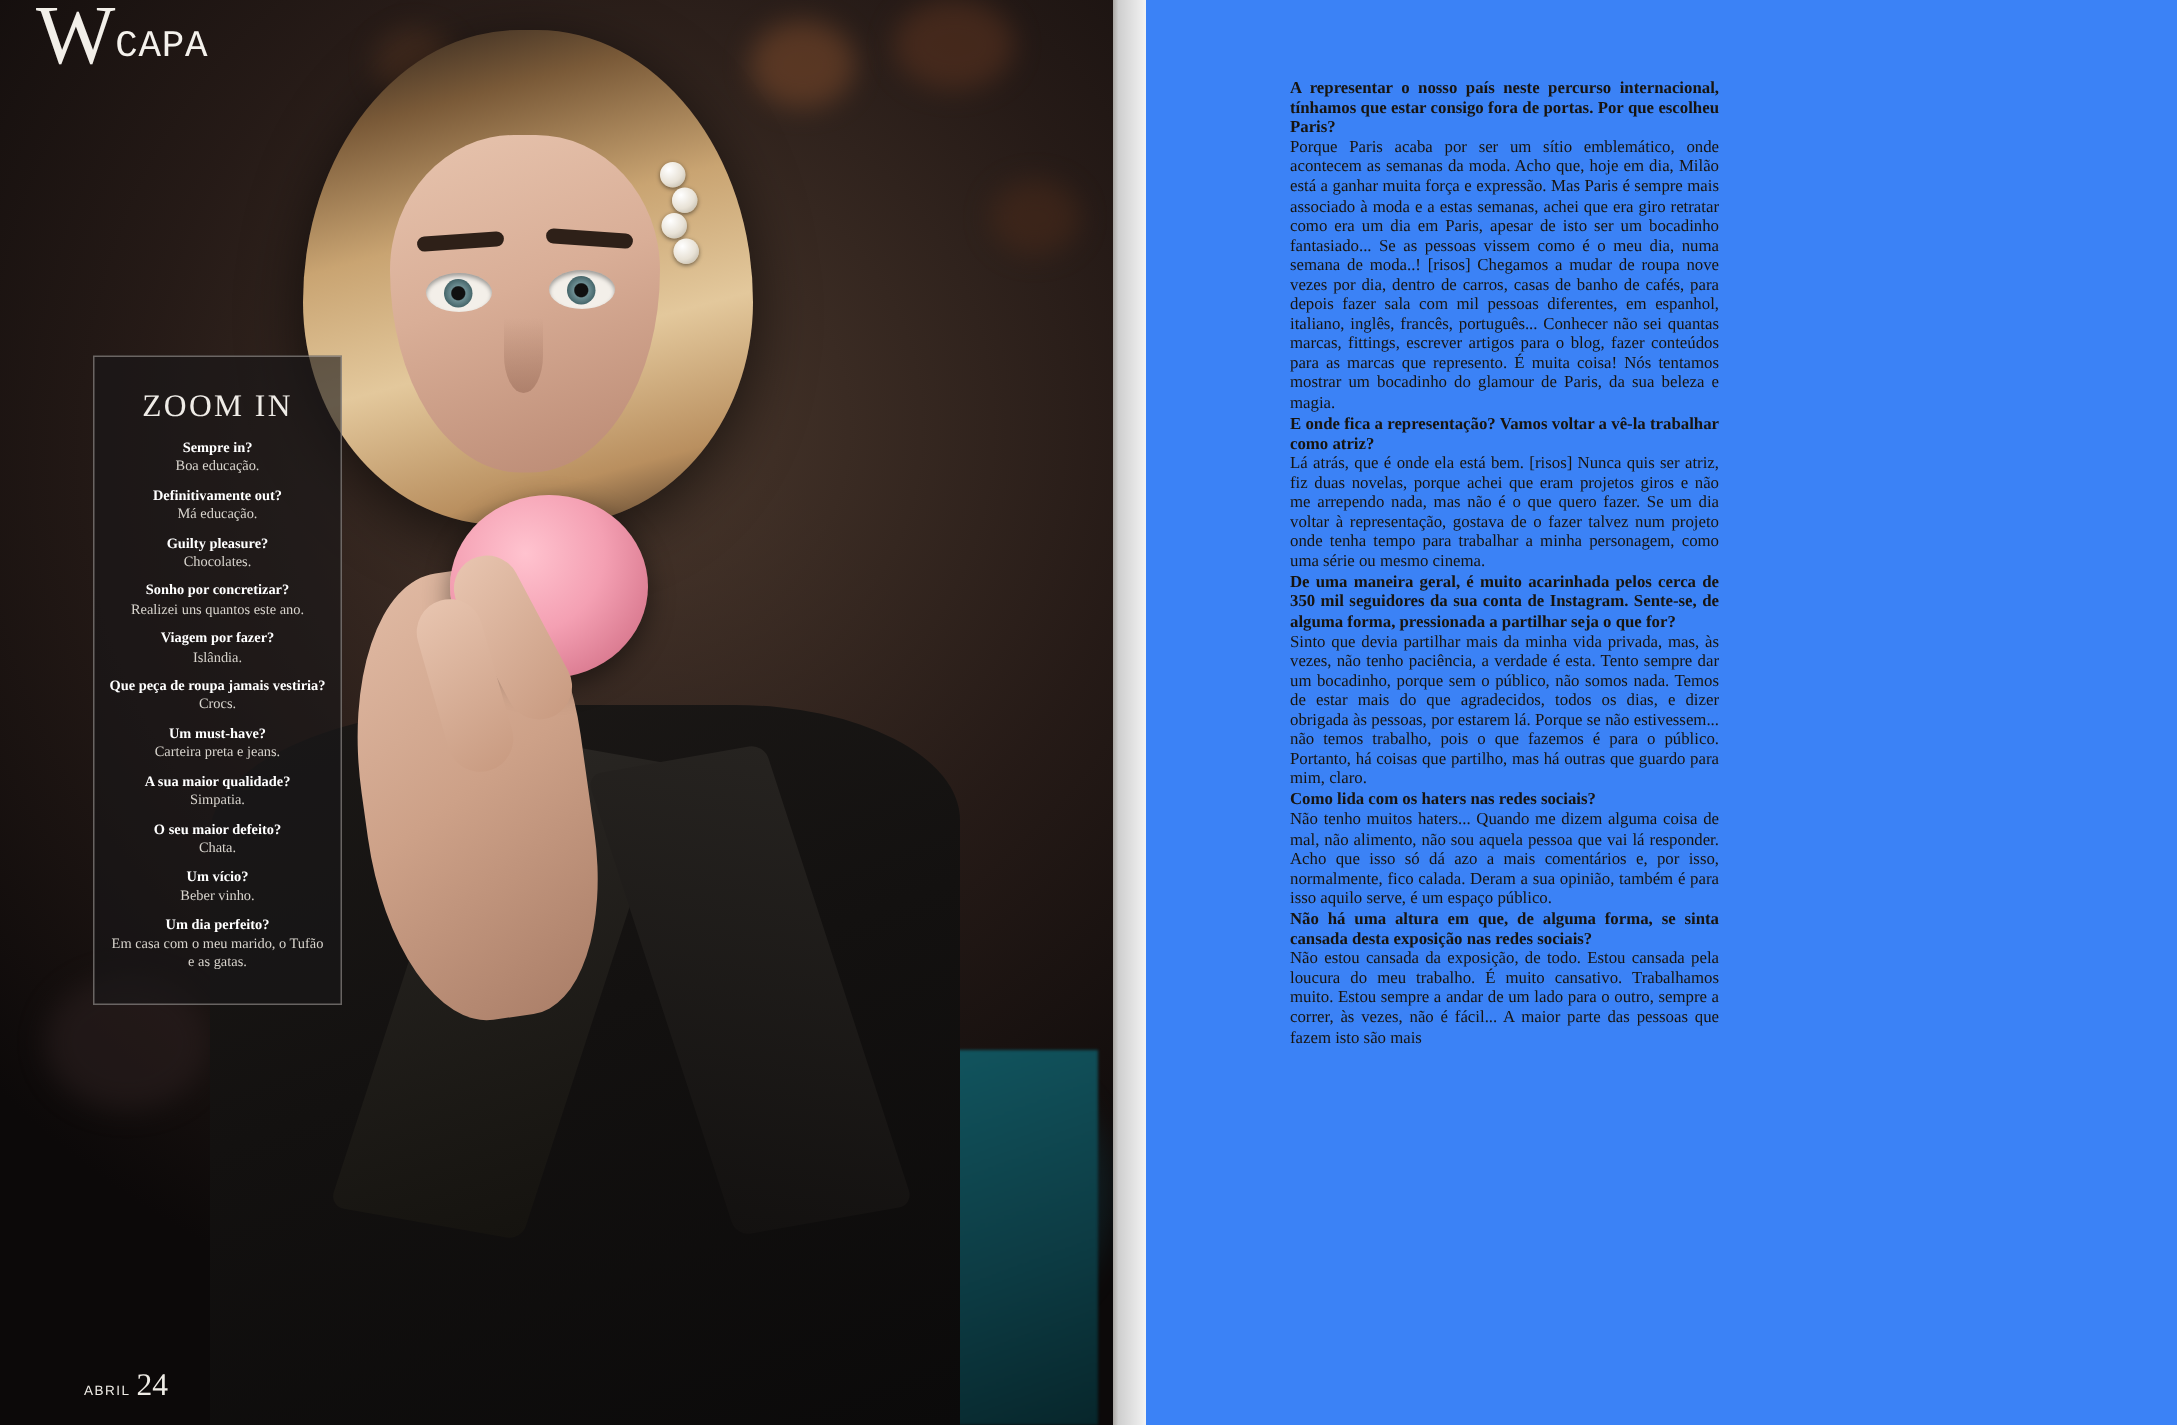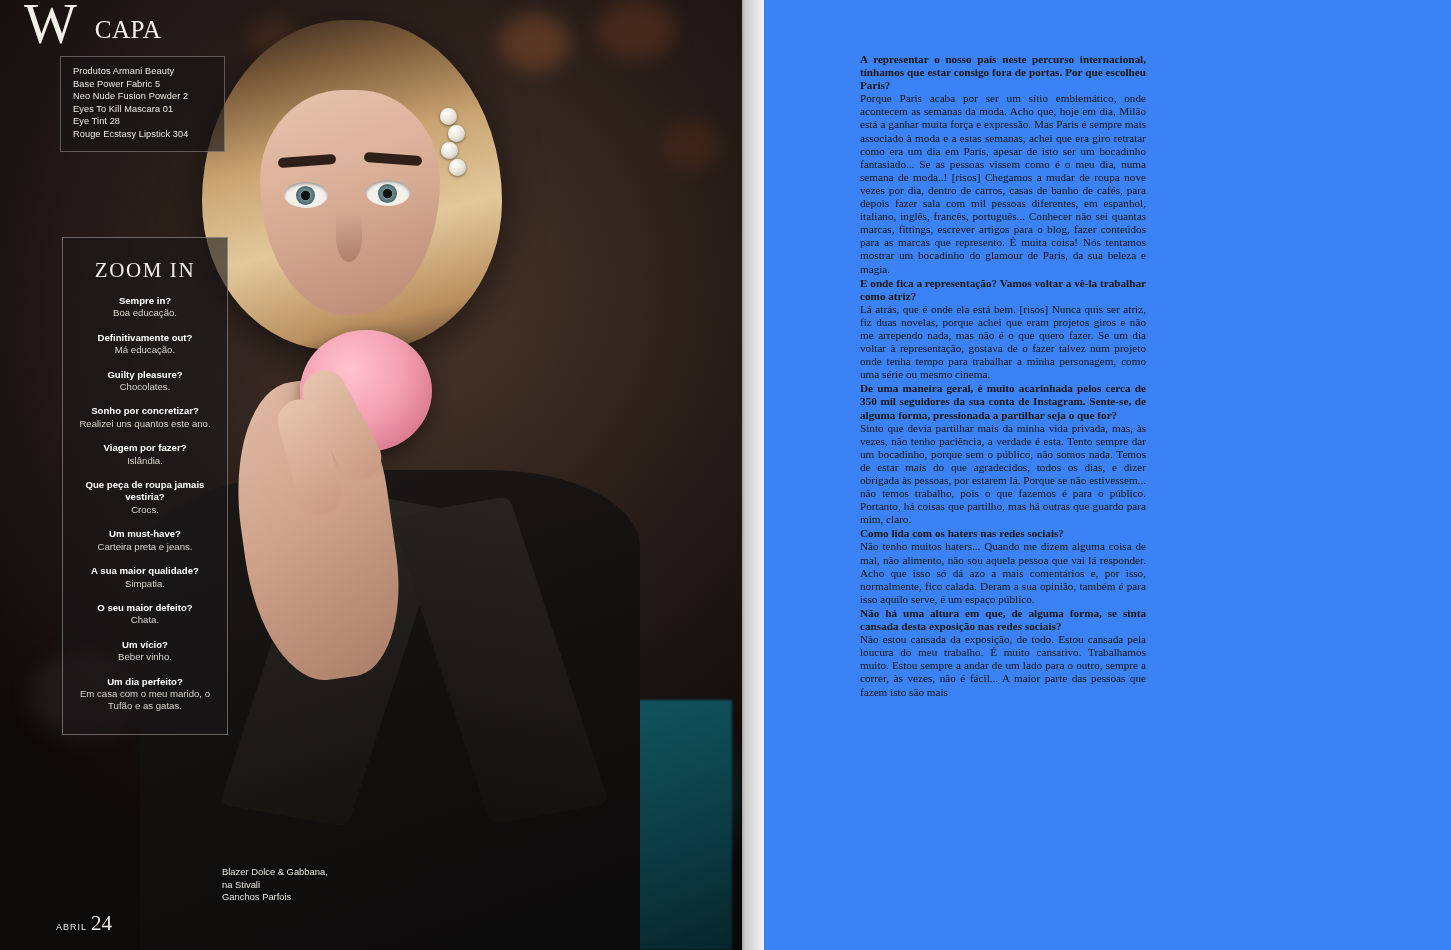--- a/index.html
+++ b/index.html
@@ -183,25 +183,25 @@
     display: flex;
     align-items: flex-start;
   }
   .masthead .w {
     font-family: "Liberation Serif", serif;
     font-size: 56px;
     line-height: 44px;
     letter-spacing: -2px;
   }
   .masthead .capa {
-    font-family: Liberation Serif, serif;
+    font-family: Liberation Mono, monospace;
     font-size: 25px;
     letter-spacing: 0.5px;
     margin-top: 14px;
-    margin-left: 20px;
+    margin-left: 2px;
     color: #f4f1ec;
   }
 
   
   .credits {
     position: absolute;
     left: 60px; top: 56px;
     width: 143px;
     padding: 8px 8px 10px 12px;
     background: rgba(22,20,22,0.62);
@@ -226,24 +226,23 @@
   }
   .zoombox h2 {
     margin: 0 0 10px 0;
     font-family: "Liberation Serif", serif;
     font-size: 21px;
     letter-spacing: 1.6px;
     font-weight: normal;
   }
   .qa {
     margin-bottom: 7px;
-    font-family: Liberation Sans, sans-serif;
+    font-family: Liberation Serif, serif;
     font-size: 9.6px;
     line-height: 12.4px;
-    margin-top: 12px;
   }
   .qa .q {
     display: block;
     font-weight: bold;
     color: #ffffff;
   }
   .qa .a {
     display: block;
     color: #d8d4cd;
   }
@@ -374,28 +373,20 @@
         <div class="finger f1"></div>
         <div class="finger f2"></div>
       </div>
     </div>
 
     <div class="masthead">
       <span class="w">W</span>
       <span class="capa">CAPA</span>
     </div>
 
-    <div class="credits">
-      <div>Produtos Armani Beauty</div>
-      <div>Base Power Fabric 5</div>
-      <div>Neo Nude Fusion Powder  2</div>
-      <div>Eyes To Kill Mascara 01</div>
-      <div>Eye Tint 28</div>
-      <div>Rouge Ecstasy Lipstick 304</div>
-    </div>
 
     <div class="zoombox">
       <h2>ZOOM IN</h2>
 
       <div class="qa">
         <span class="q">Sempre in?</span>
         <span class="a">Boa educação.</span>
       </div>
       <div class="qa">
         <span class="q">Definitivamente out?</span>
@@ -432,25 +423,20 @@
       <div class="qa">
         <span class="q">Um vício?</span>
         <span class="a">Beber vinho.</span>
       </div>
       <div class="qa">
         <span class="q">Um dia perfeito?</span>
         <span class="a">Em casa com o meu marido, o Tufão e as gatas.</span>
       </div>
     </div>
 
-    <div class="blazer-credit">
-      <div>Blazer Dolce &amp; Gabbana,</div>
-      <div>na Stivali</div>
-      <div>Ganchos Parfois</div>
-    </div>
 
     <div class="folio-left">
       <span class="lbl">ABRIL</span>
       <span class="num">24</span>
     </div>
   </div>
 
   <div class="gutter"></div>
   <div class="edge-shadow"></div>
 

